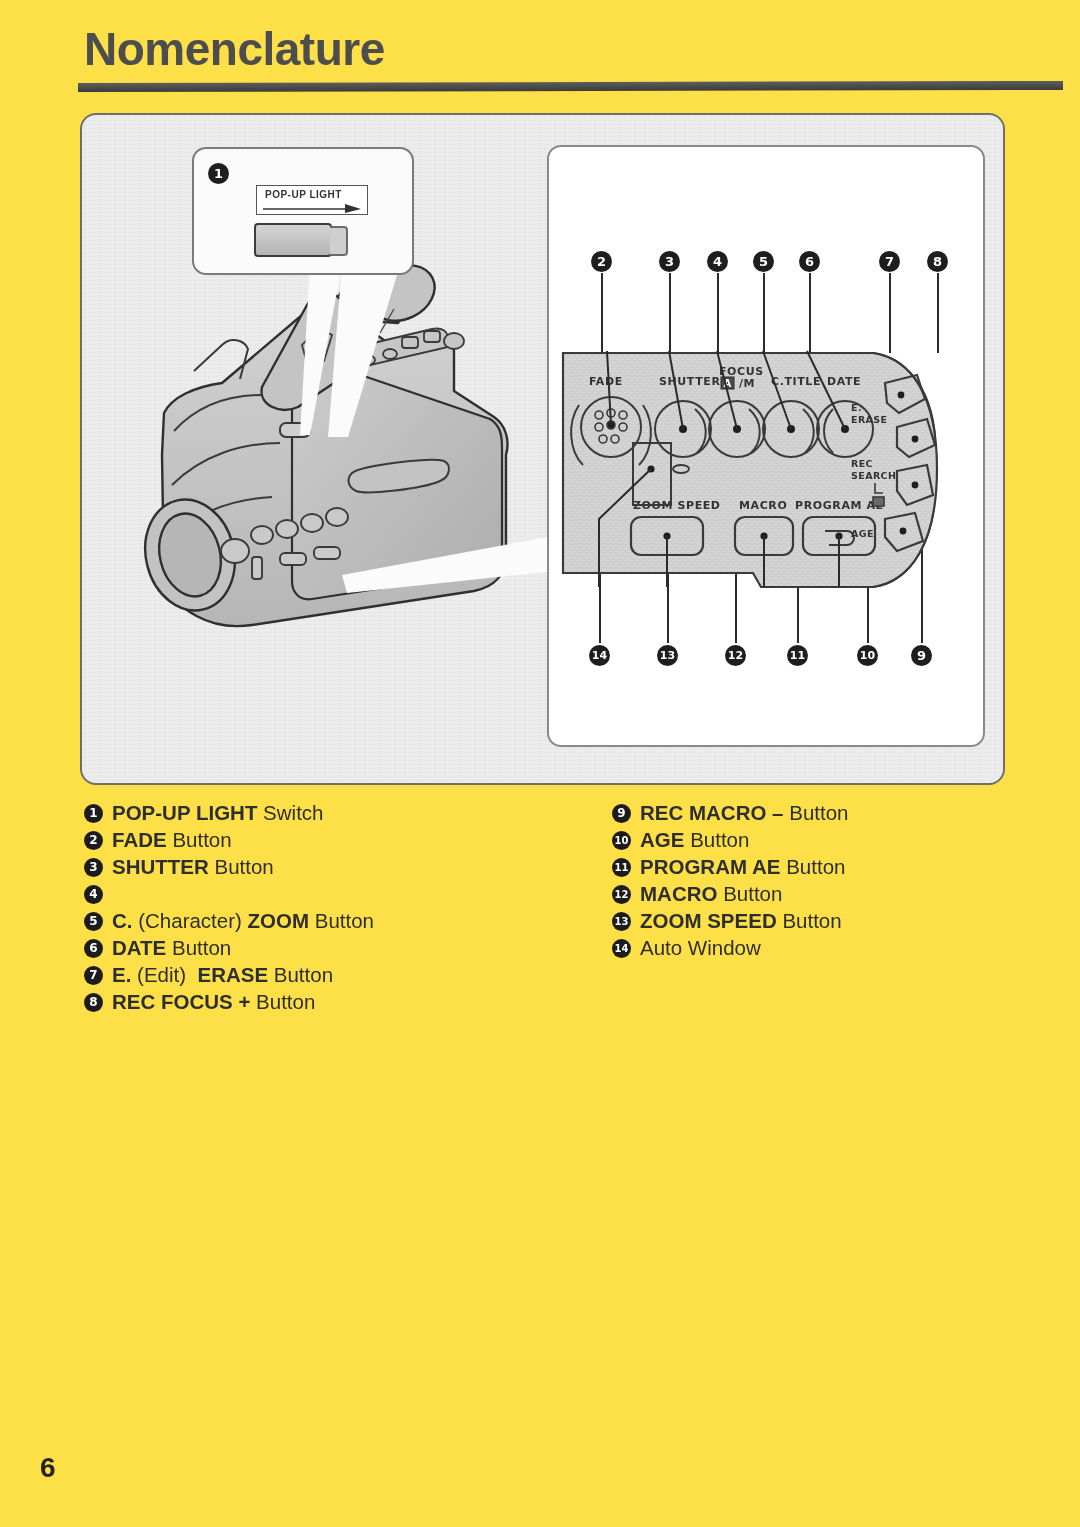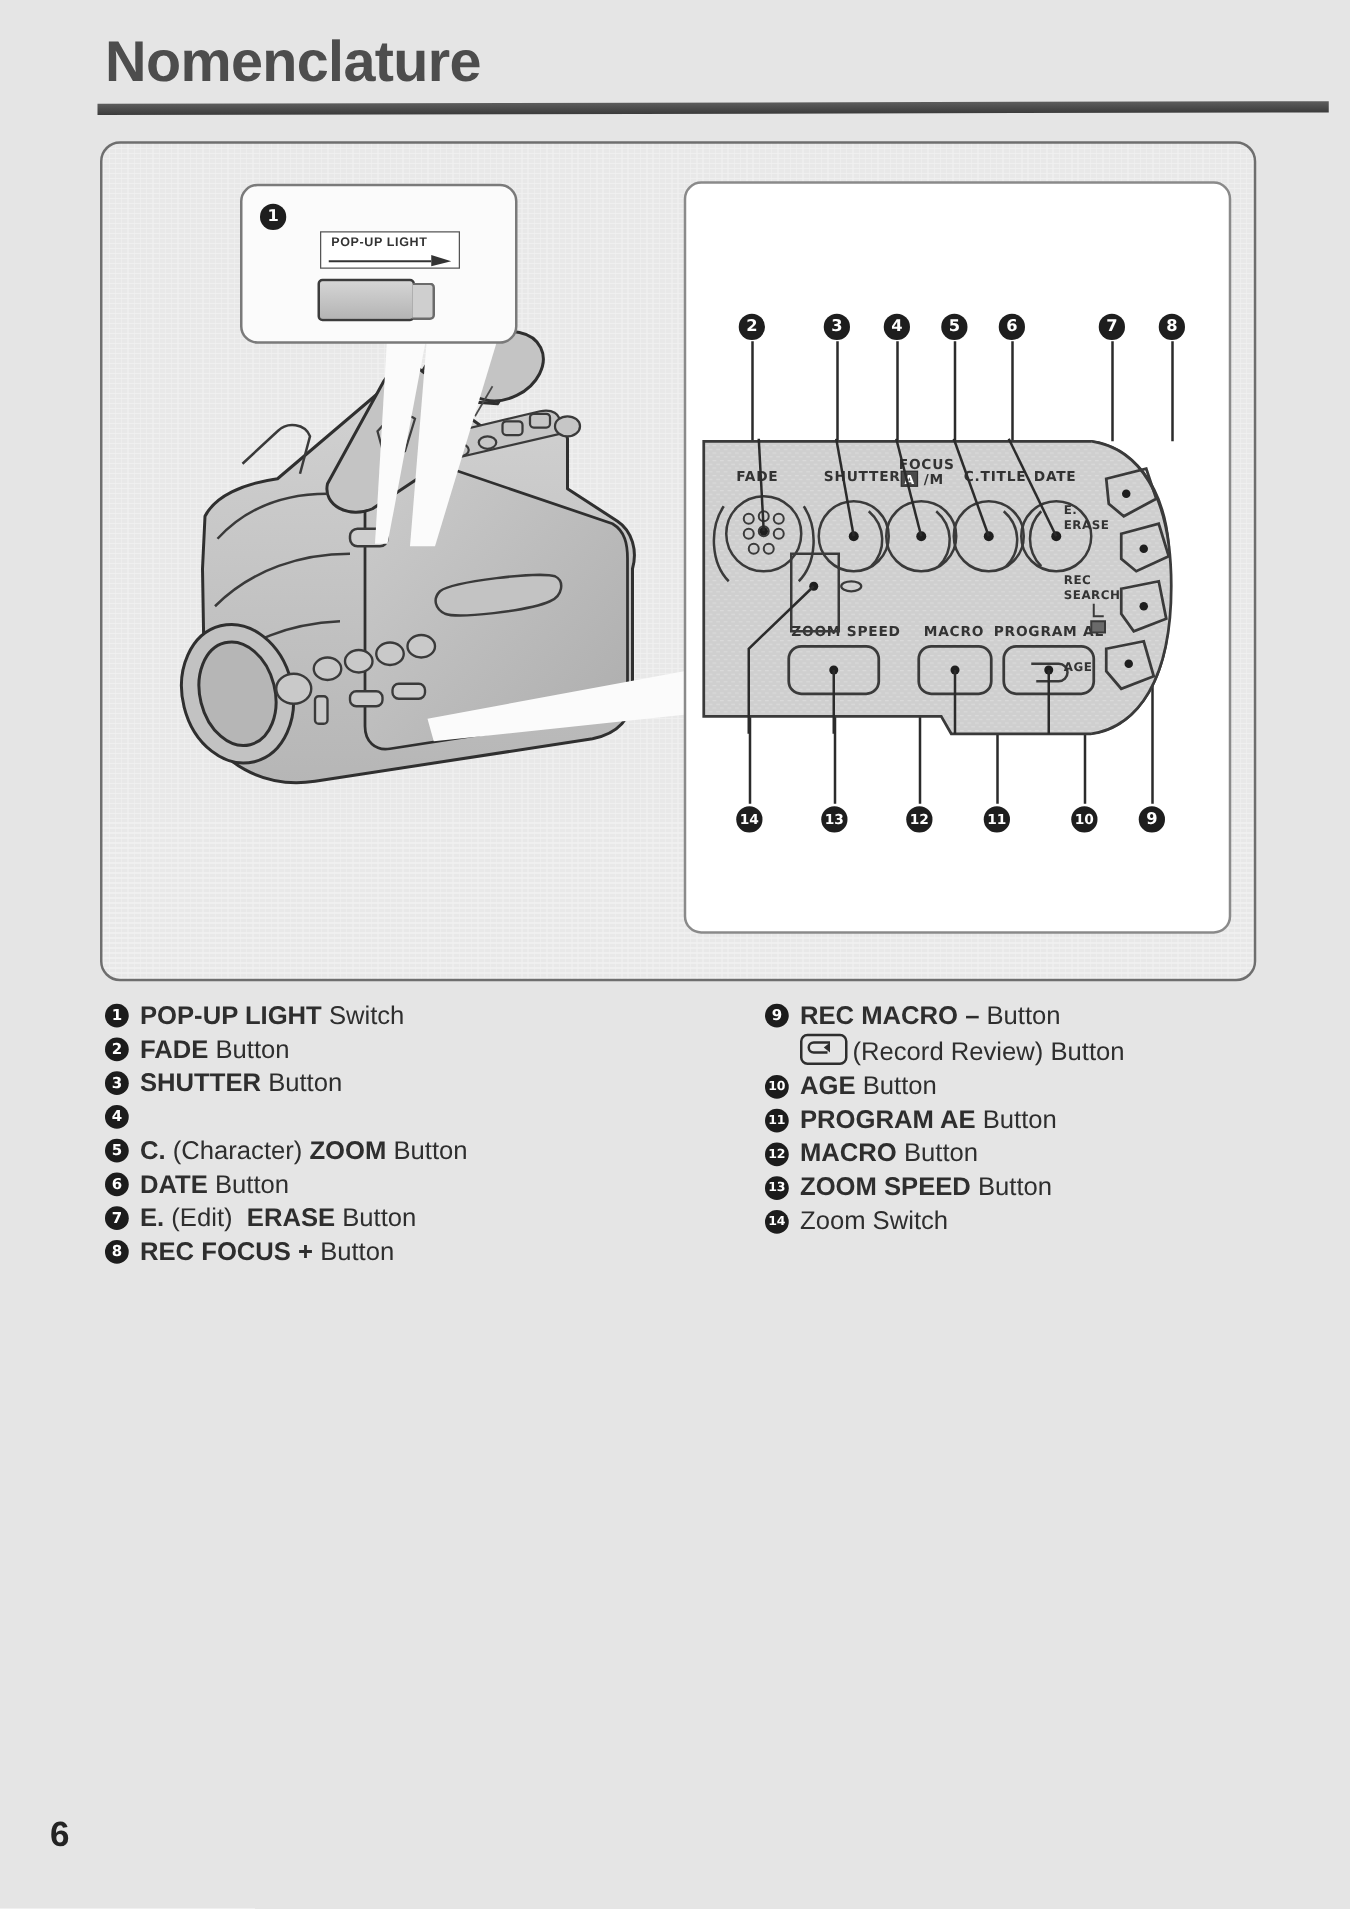--- a/index.html
+++ b/index.html
@@ -11,21 +11,21 @@
     width: 1080px;
     height: 1527px;
     position: relative;
     font-family: "Liberation Sans", sans-serif;
     color: #2b2b2b;
     overflow: hidden;
   }
   .page {
     position: absolute;
     inset: 0;
-    background: #e5e5e5;
+    background: #fde047;
   }
   
   .header {
     position: absolute;
     left: 78px;
     top: 26px;
     width: 985px;
   }
   .page-title {
     font-size: 46px;
@@ -525,44 +525,37 @@
         <div class="legend-text"><b>REC FOCUS +</b> Button</div>
       </div>
     </div>
 
     <div class="legend-col right">
       <div class="legend-row">
         <div class="legend-num"><span class="dot">9</span></div>
         <div class="legend-text"><b>REC MACRO –</b> Button</div>
       </div>
       <div class="legend-row">
-        <div class="legend-num"></div>
-        <div class="legend-text"><span class="rr-icon"><svg width="26" height="16" viewBox="0 0 26 16">
-                <path d="M19 4 H6 a4 4 0 0 0 0 8 H17" fill="none" stroke="#2e2e2e" stroke-width="2"></path>
-                <path d="M14 8 l5 4 l0 -8 z" fill="#2e2e2e"></path>
-              </svg></span>(Record Review) Button</div>
-      </div>
-      <div class="legend-row">
         <div class="legend-num"><span class="dot two-digit">10</span></div>
         <div class="legend-text"><b>AGE</b> Button</div>
       </div>
       <div class="legend-row">
         <div class="legend-num"><span class="dot two-digit">11</span></div>
         <div class="legend-text"><b>PROGRAM AE</b> Button</div>
       </div>
       <div class="legend-row">
         <div class="legend-num"><span class="dot two-digit">12</span></div>
         <div class="legend-text"><b>MACRO</b> Button</div>
       </div>
       <div class="legend-row">
         <div class="legend-num"><span class="dot two-digit">13</span></div>
         <div class="legend-text"><b>ZOOM SPEED</b> Button</div>
       </div>
       <div class="legend-row">
         <div class="legend-num"><span class="dot two-digit">14</span></div>
-        <div class="legend-text">Zoom Switch</div>
+        <div class="legend-text">Auto Window</div>
       </div>
     </div>
   </div>
 
   <div class="page-number">6</div>
 
 </div>
 
 </body></html>

